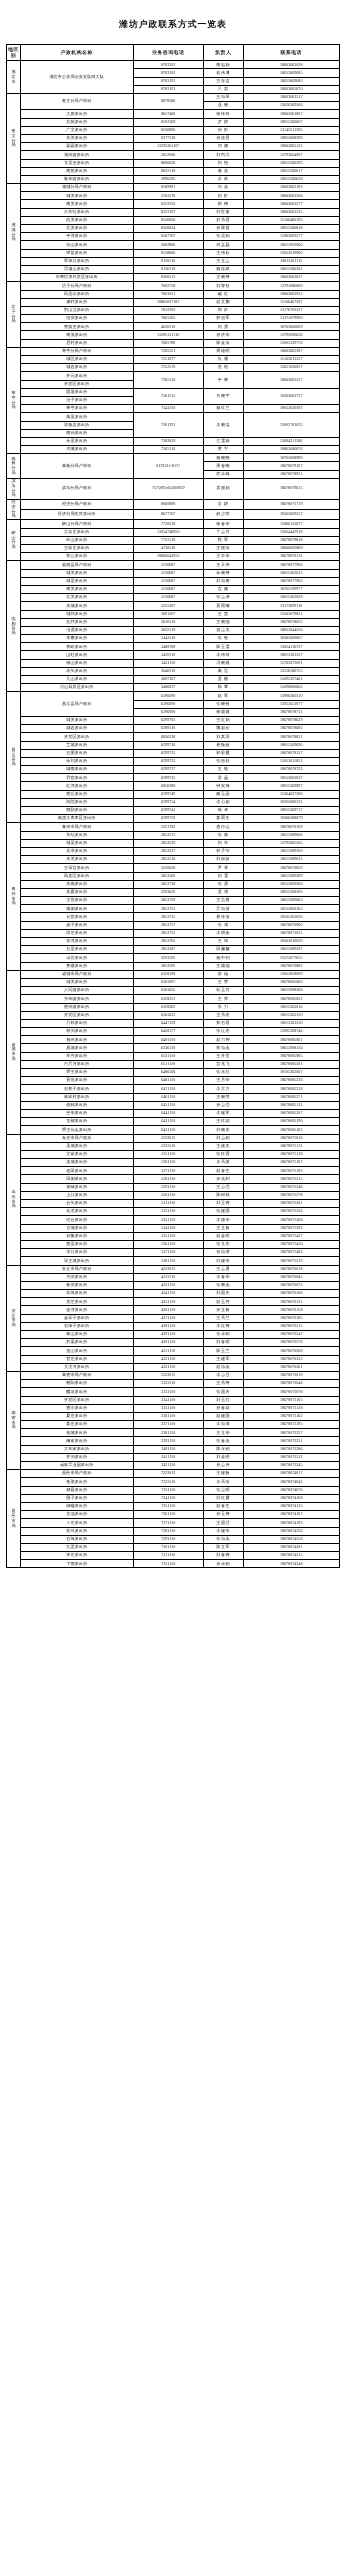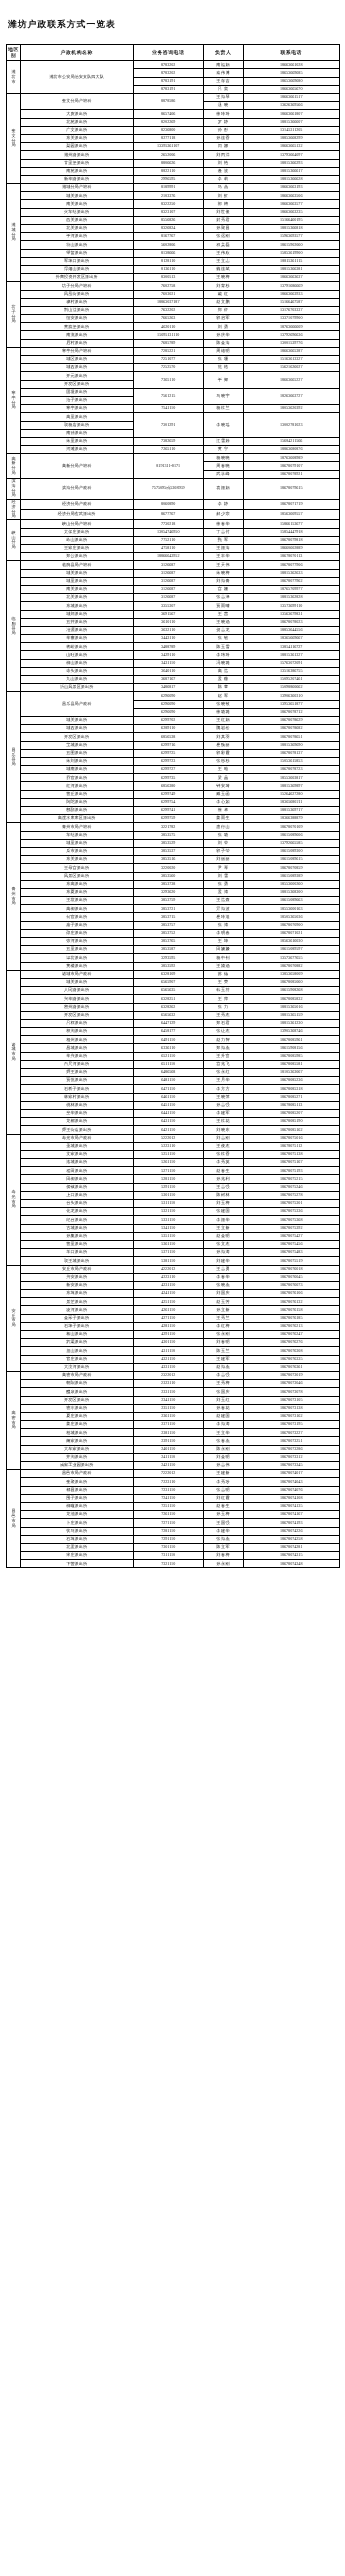--- a/index.html
+++ b/index.html
@@ -4,28 +4,27 @@
 <style>
   html,body{margin:0;padding:0;background:#ffffff;}
   body{
     width:346px;
     font-family:"Liberation Serif","DejaVu Serif",serif;
     color:#1a1a1a;
     -webkit-font-smoothing:none;
   }
   #doc{width:346px;position:relative;}
   .title{
-    text-align:left;
+    text-align:center;
     font-family:Liberation Serif, serif;
     font-weight:bold;
     font-size:8.8px;
     letter-spacing:1px;
     padding:18.5px 0 13.4px 0;
     color:#111;
-    margin-left:8px;
   }
   table.main{
     border-collapse:collapse;
     width:333px;
     margin:0 auto;
     table-layout:fixed;
   }
   table.main td,table.main th{
     border:0.5px solid #000;
     text-align:center;

